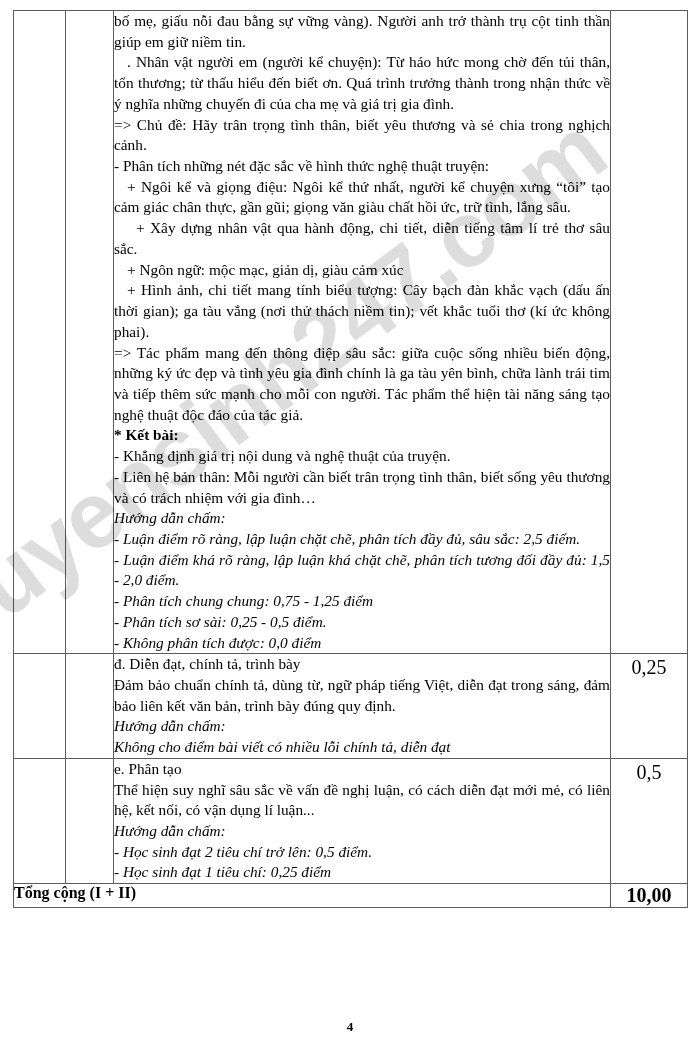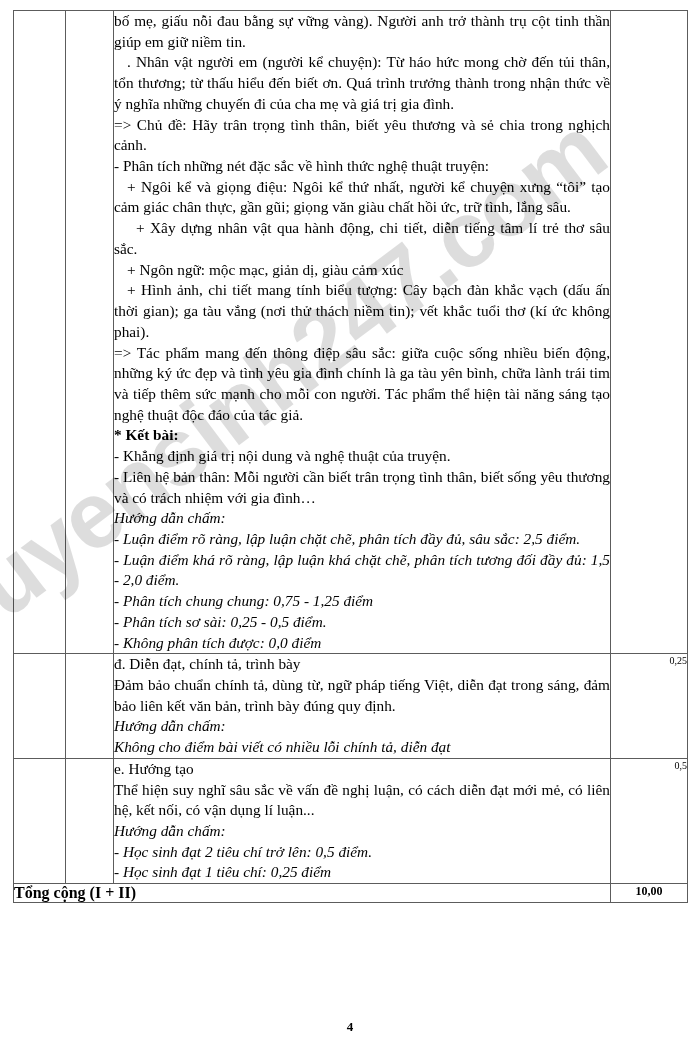--- a/index.html
+++ b/index.html
@@ -75,35 +75,35 @@
 
   td.cell-body {
     padding: 2px 7px 3px 7px;
     font-size: 15.3px;
     line-height: 1.355;
     text-align: justify;
     text-justify: inter-word;
     hyphens: none;
   }
   td.cell-score {
-    text-align: right;
-    font-size: 10px;
+    text-align: center;
+    font-size: 20px;
     line-height: 1.355;
     padding-top: 2px;
   }
 
   td.cell-total {
     font-weight: bold;
     font-size: 16px;
     padding: 3px 0 4px 0;
   }
   td.cell-total-score {
     text-align: center;
     font-weight: bold;
-    font-size: 12px;
+    font-size: 20px;
     padding: 3px 0 4px 0;
   }
 
   p.ln {
     margin: 0;
     padding: 0;
     text-align: justify;
     text-justify: inter-word;
   }
   p.ln.nojust { text-align: left; }
@@ -174,21 +174,21 @@
           <p class="ln bi nojust">Hướng dẫn chấm:</p>
           <p class="ln i nojust">Không cho điểm bài viết có nhiều lỗi chính tả, diễn đạt</p>
         </td>
         <td class="cell-score">0,25</td>
       </tr>
 
       <tr>
         <td class="cell-num"></td>
         <td class="cell-part"></td>
         <td class="cell-body">
-          <p class="ln nojust">e. Hướng tạo</p>
+          <p class="ln nojust">e. Phân tạo</p>
           <p class="ln">Thể hiện suy nghĩ sâu sắc về vấn đề nghị luận, có cách diễn đạt mới mẻ, có liên hệ, kết nối, có vận dụng lí luận...</p>
           <p class="ln bi nojust">Hướng dẫn chấm:</p>
           <p class="ln i nojust">- Học sinh đạt 2 tiêu chí trở lên: 0,5 điểm.</p>
           <p class="ln i nojust">- Học sinh đạt 1 tiêu chí: 0,25 điểm</p>
         </td>
         <td class="cell-score">0,5</td>
       </tr>
 
       <tr>
         <td class="cell-total" colspan="3">Tổng cộng (I + II)</td>

